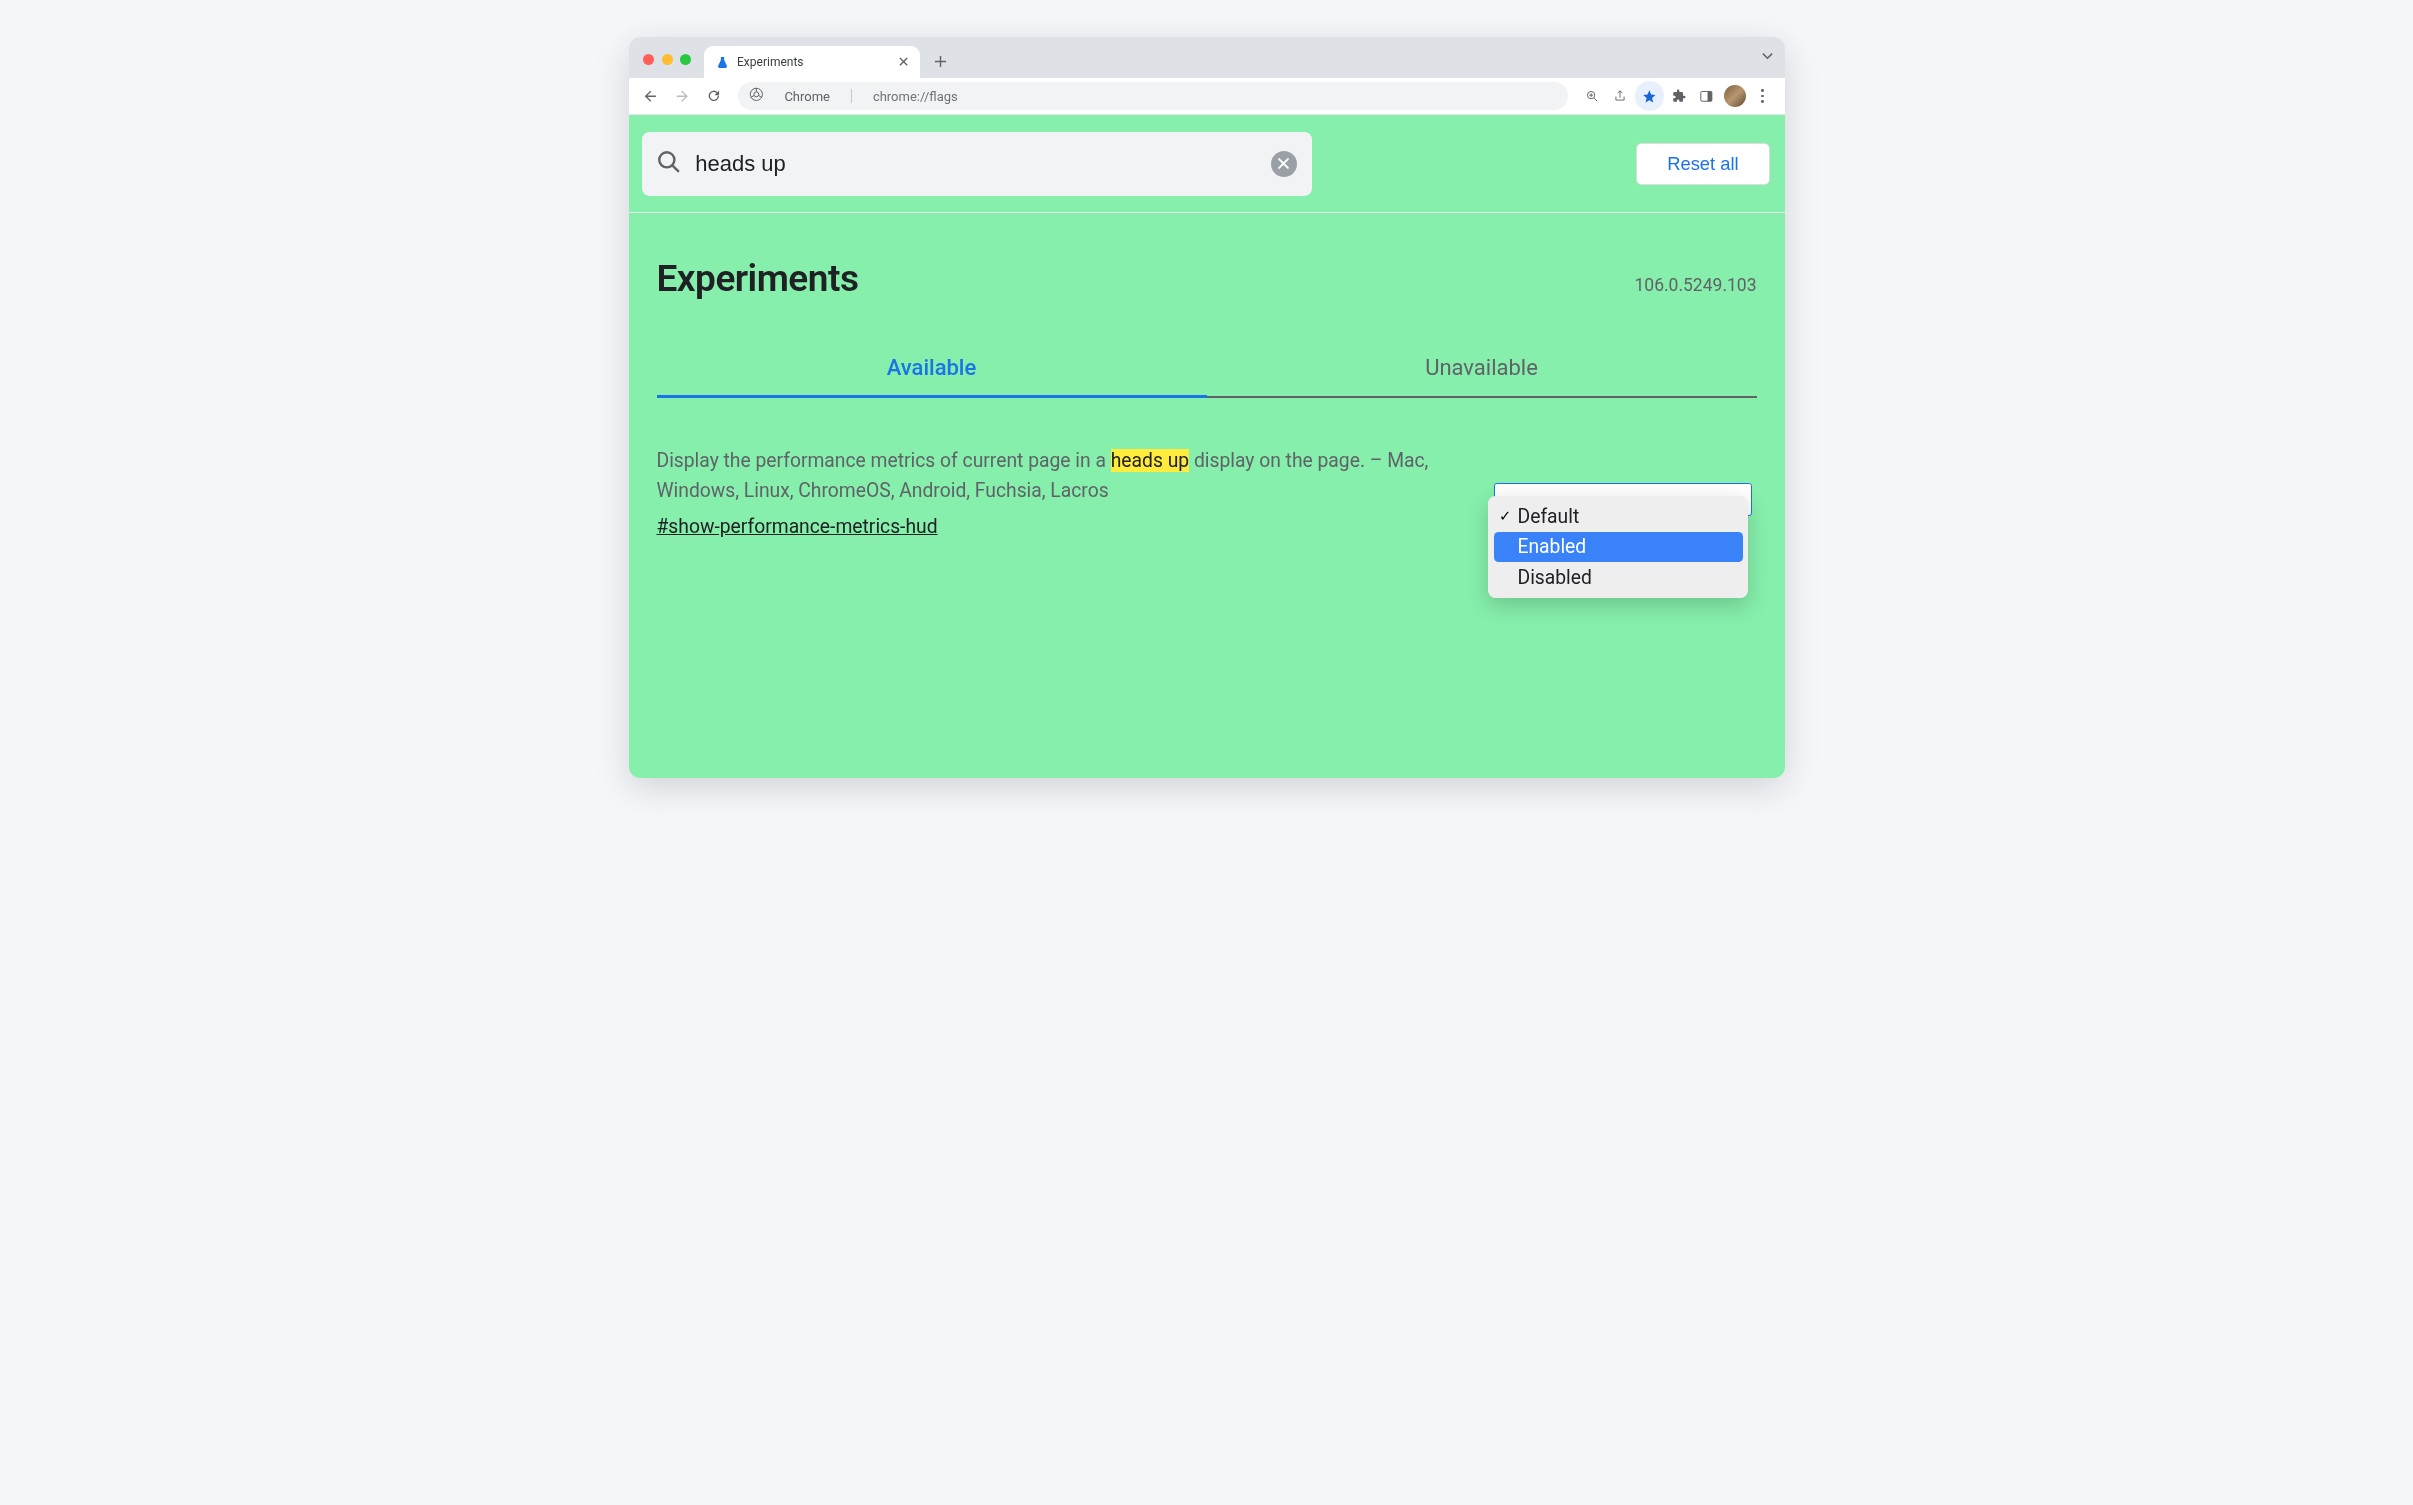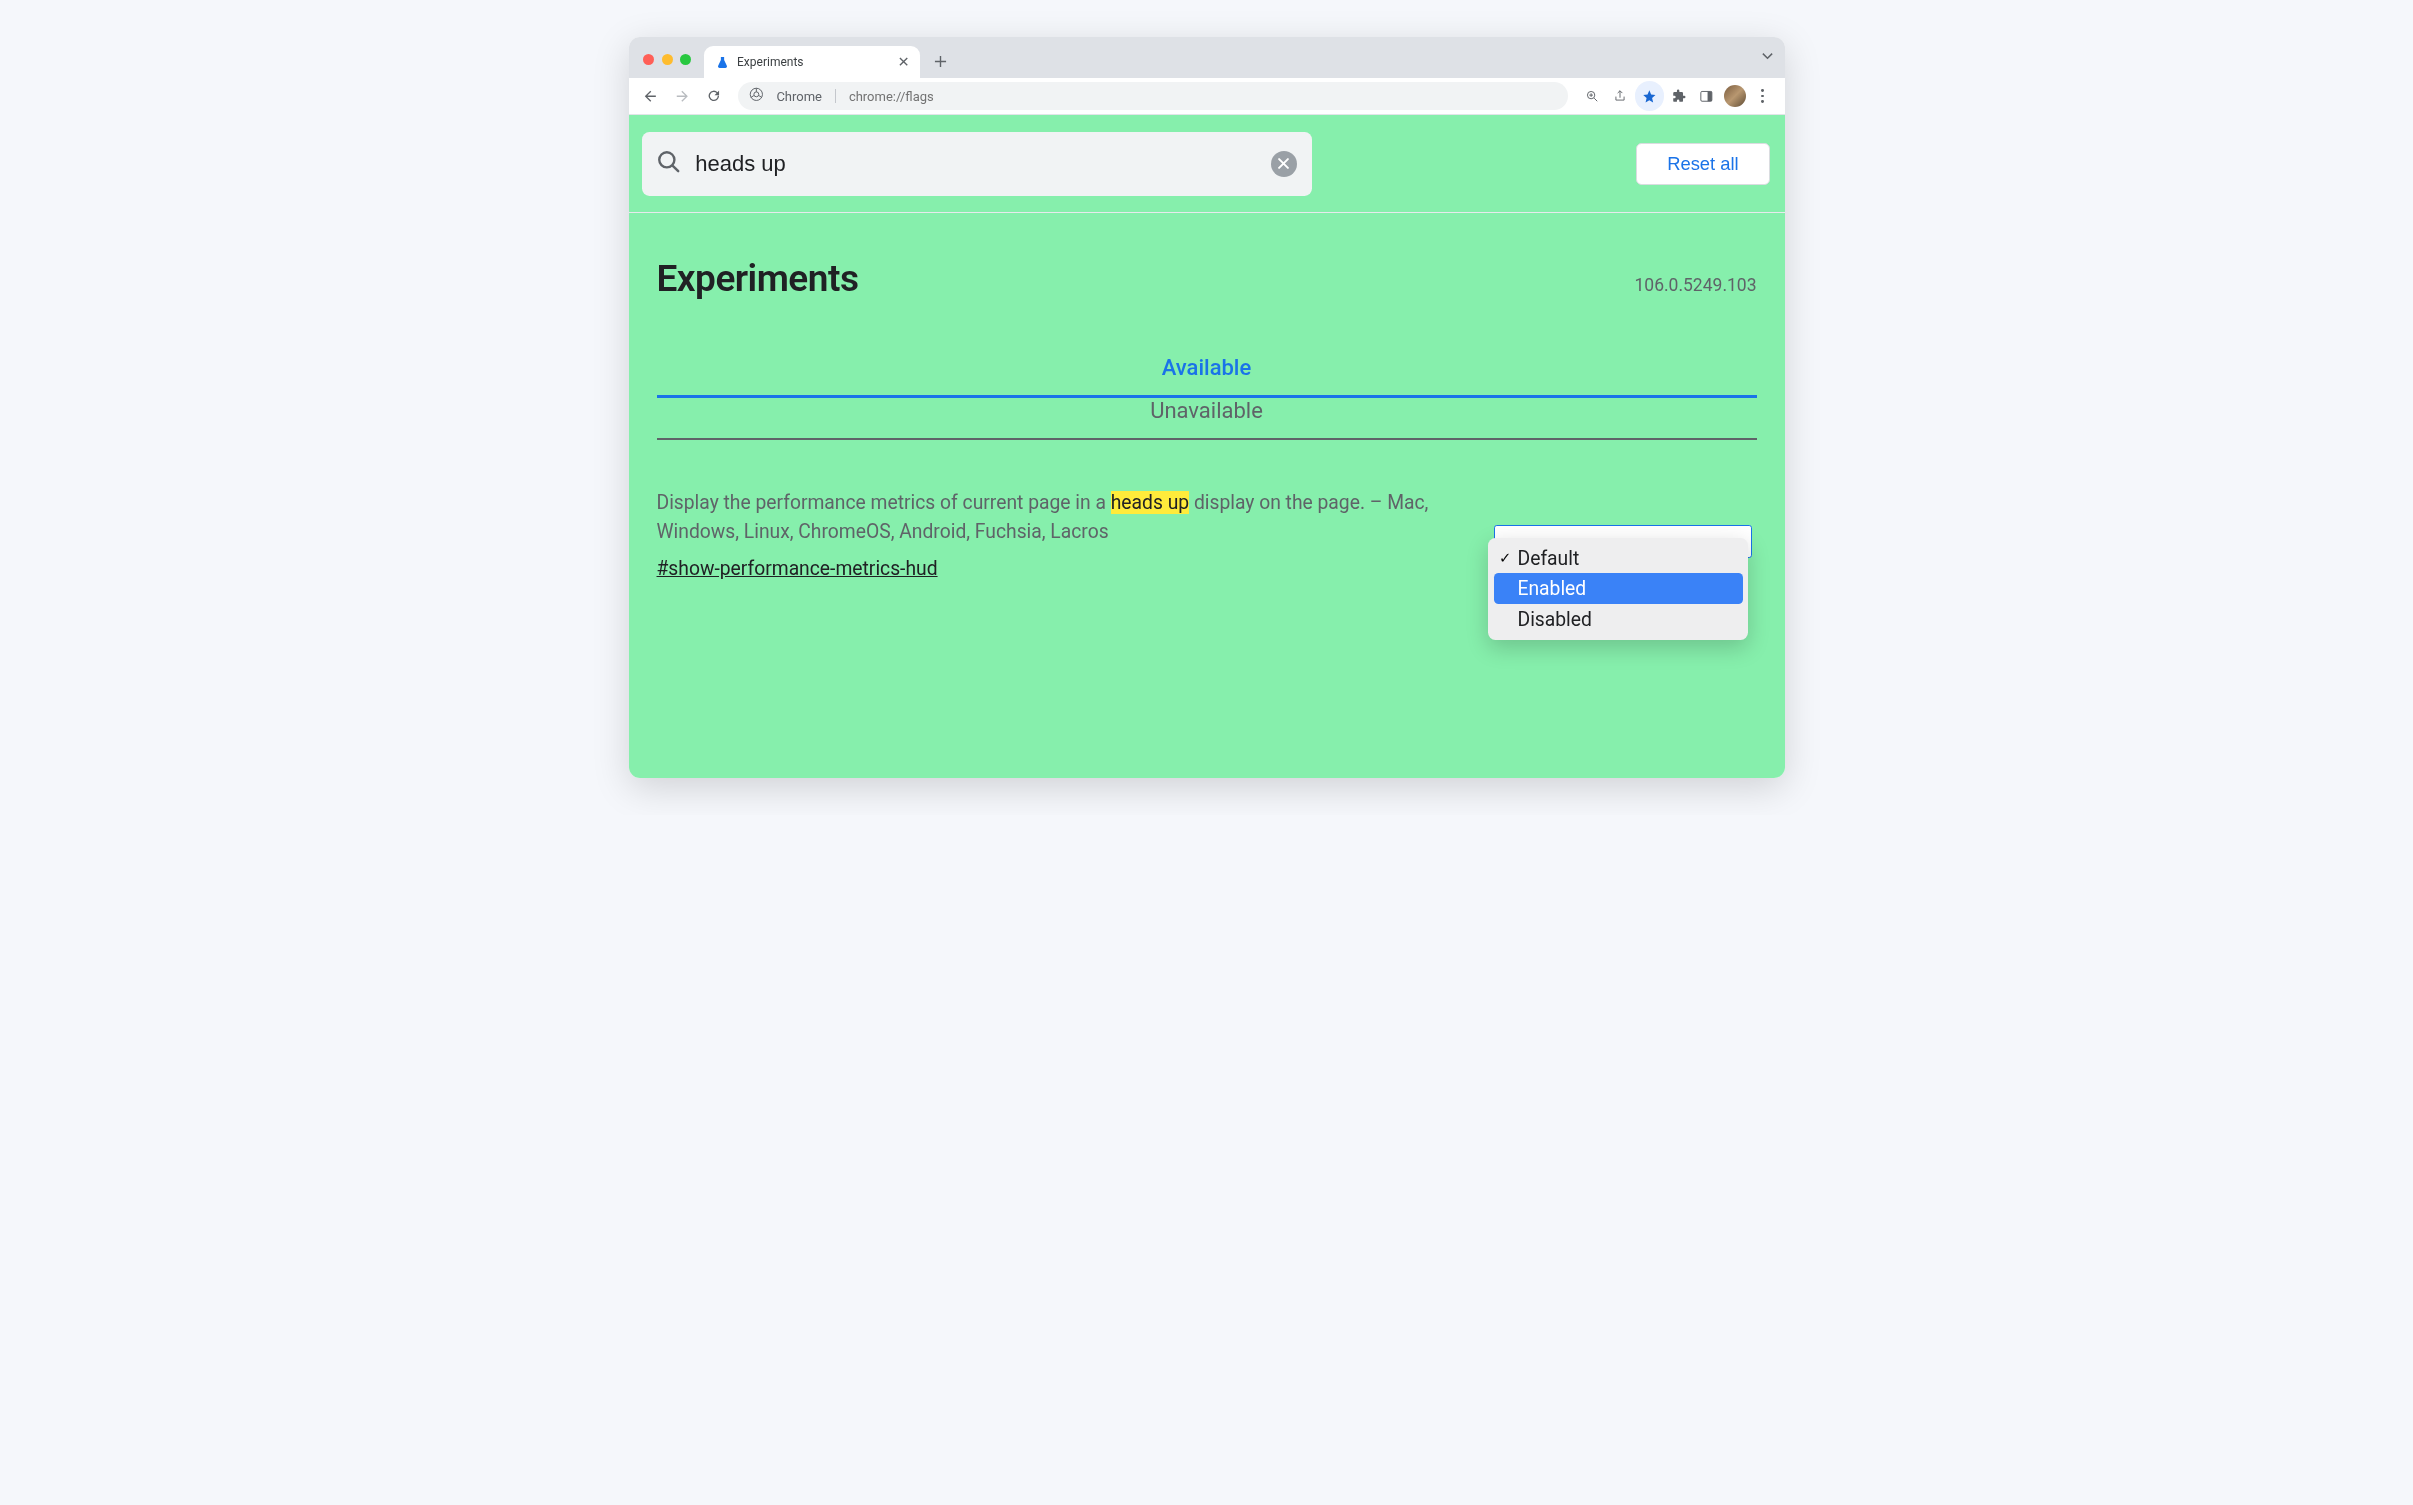--- a/index.html
+++ b/index.html
@@ -94,21 +94,21 @@
     }
     .nav-icon.disabled { color: #b9bcc0; }
     .omnibox {
       flex: 1;
       height: 28px;
       background: #f1f3f4;
       border-radius: 14px;
       display: flex;
       align-items: center;
       padding: 0 11px;
-      gap: 13px;
+      gap: 21px;
       font-size: 13px;
       color: #5f6368;
       margin: 0 5.5px;
     }
     .omni-divider {
       width: 0.9px; height: 14.7px; background: #c4c7cc;
     }
     .omni-url { color: #737373; }
     .right-icons {
       display: flex; align-items: center; gap: 1.8px;
@@ -198,21 +198,20 @@
     }
     .version {
       font-size: 17.5px;
       color: #5f6368;
       margin-left: 32px;
     }
     .tabs {
       display: flex;
       margin-top: 55px;
       padding: 0 28px;
-      flex-direction: column;
     }
     .tabs .flag-tab {
       flex: 1;
       text-align: center;
       font-size: 22px;
       padding-bottom: 14.7px;
       border-bottom: 2.8px solid #5f6368;
       color: #5f6368;
       cursor: pointer;
     }

